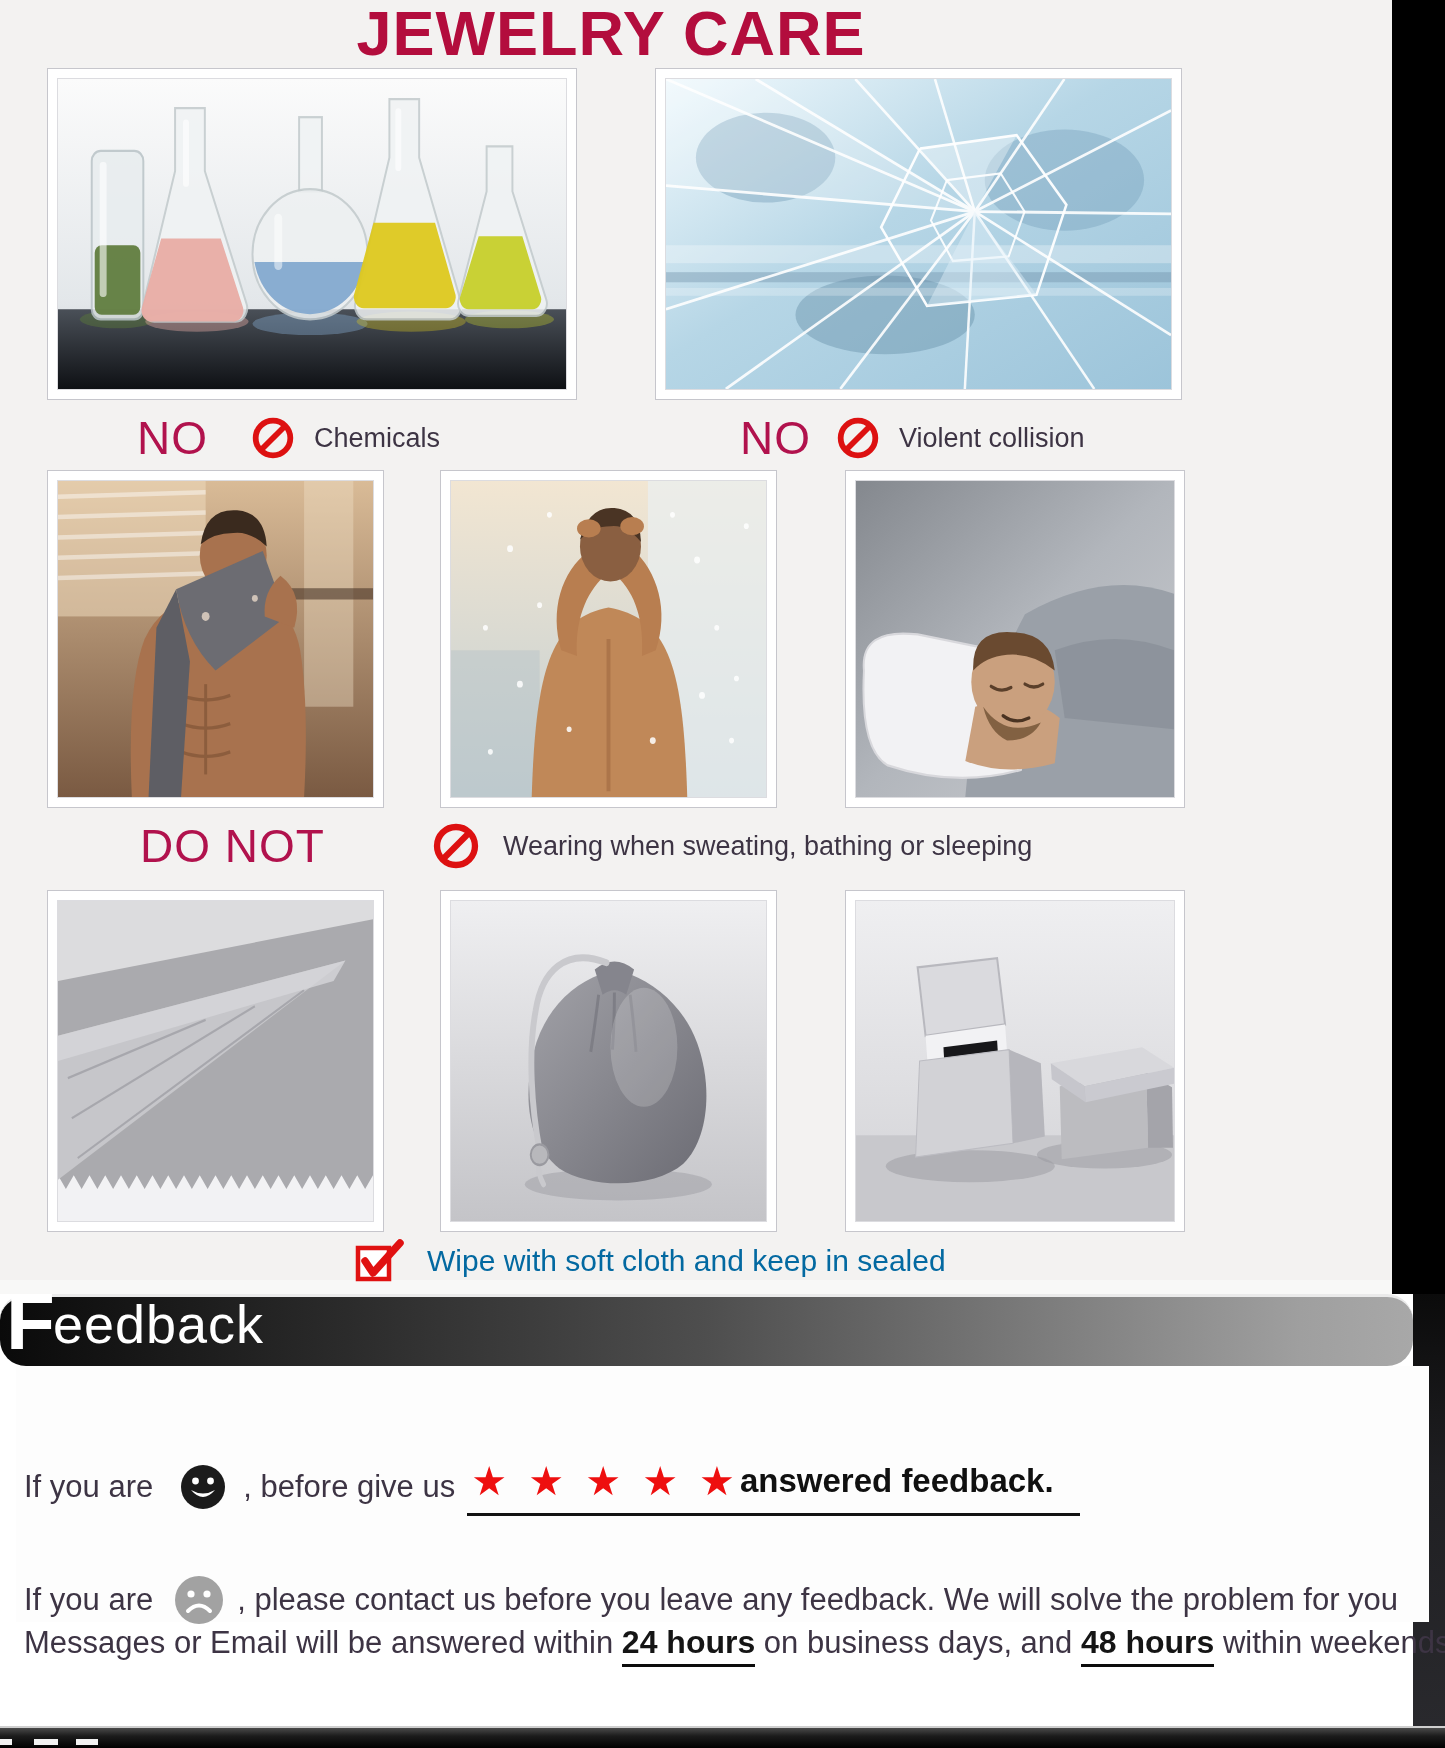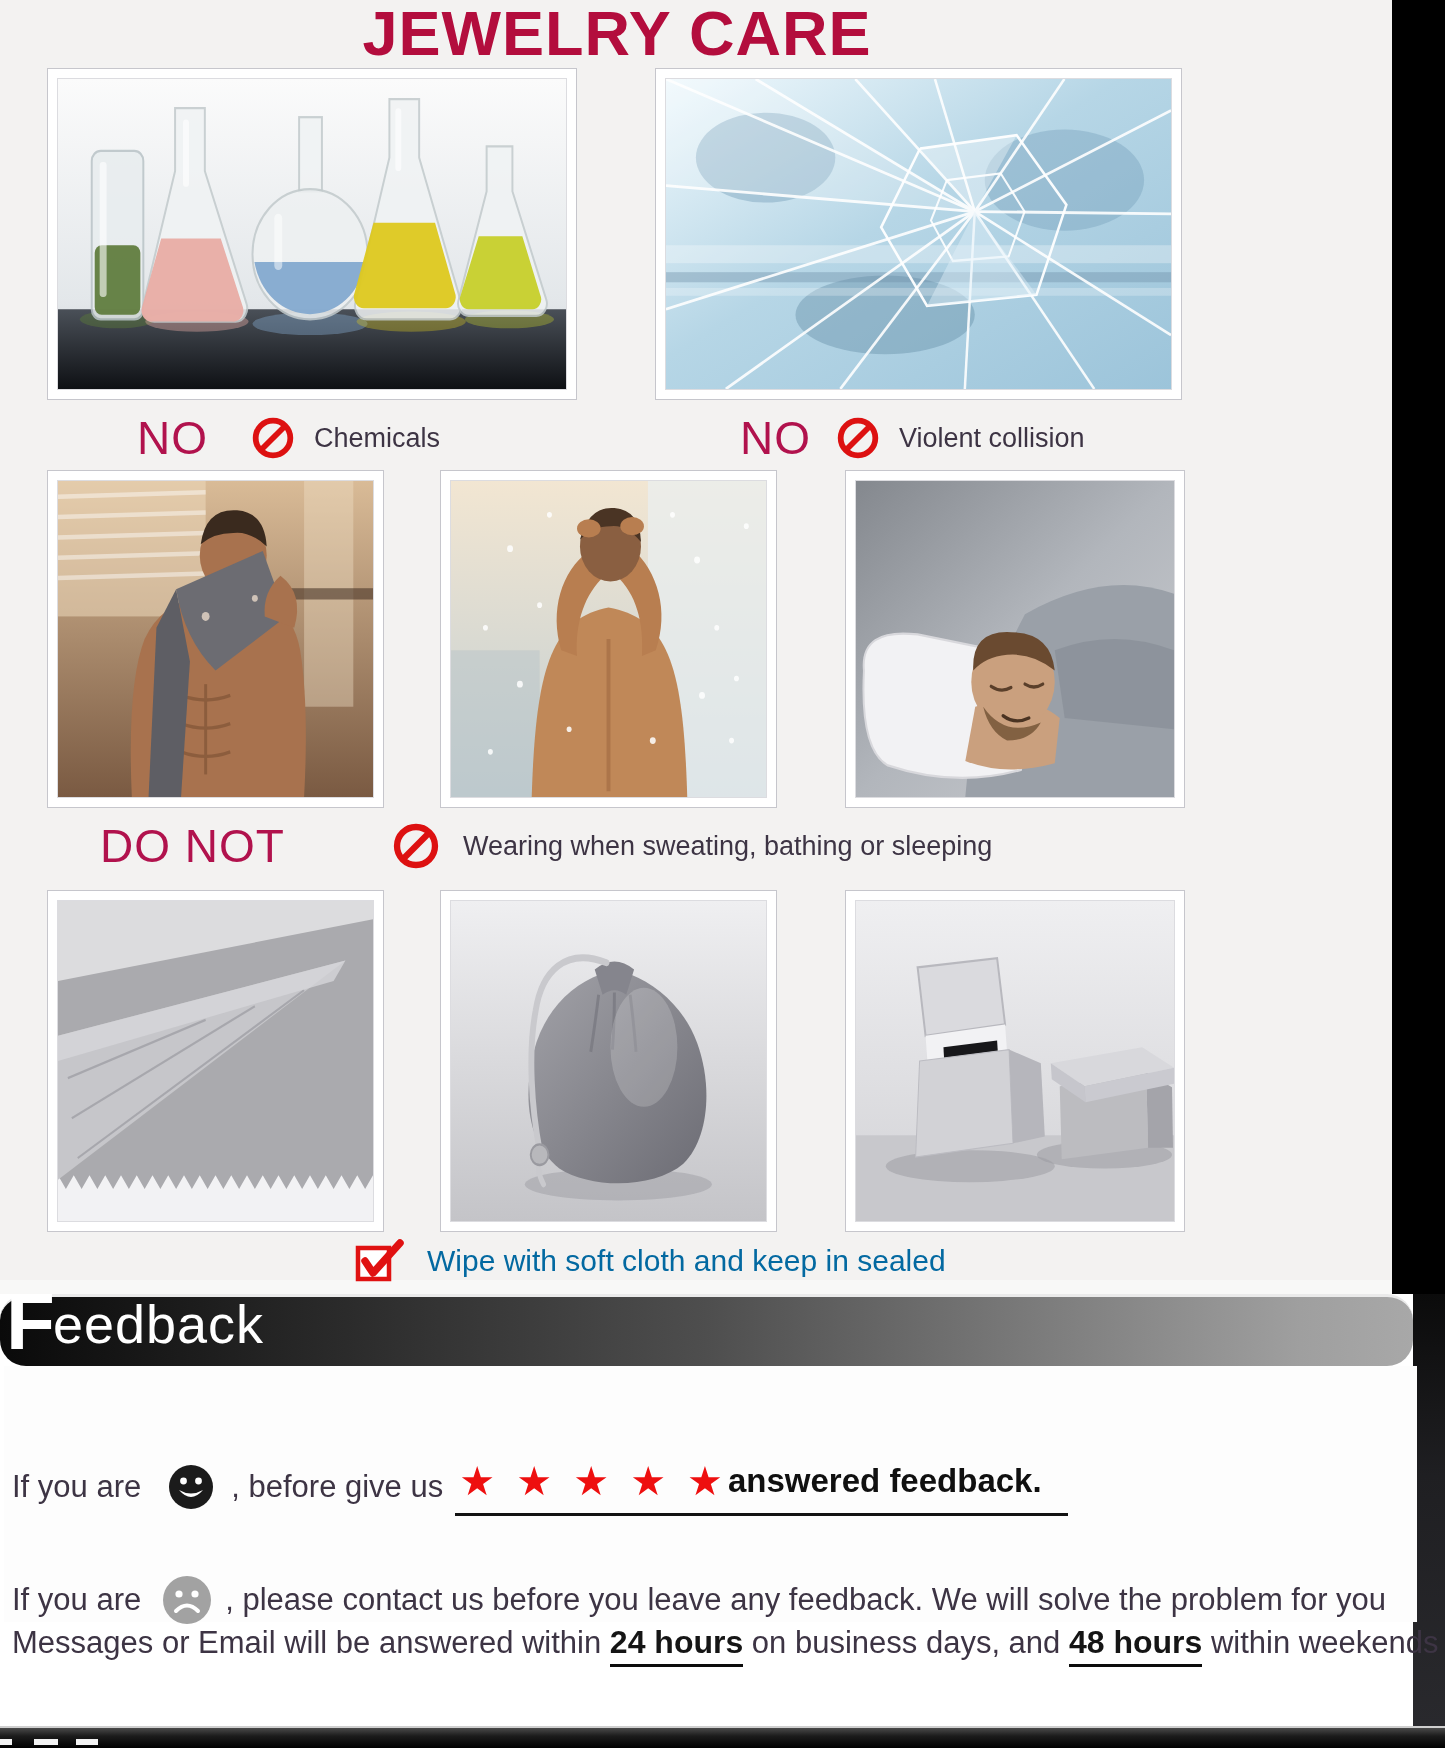--- a/index.html
+++ b/index.html
@@ -3,21 +3,21 @@
 <meta charset="utf-8">
 <style>
   html,body{margin:0;padding:0;background:#fff;}
   .page{position:relative;width:1445px;height:1748px;overflow:hidden;
         font-family:"Liberation Sans",sans-serif;background:#fff;}
 
   
   .care{position:absolute;left:0;top:0;width:1445px;height:1280px;background:#f3f2f1;}
   .gap-strip{position:absolute;left:0;top:1280px;width:1445px;height:14px;background:#f8f8f7;}
   .right-strip-top{position:absolute;left:1392px;top:0;width:53px;height:1294px;background:#000;}
-  .title{position:absolute;left:6px;top:0;width:1222px;margin:0;text-align:center;
+  .title{position:absolute;left:0;top:0;width:1222px;margin:0;text-align:center;
          font-size:63px;font-weight:bold;color:#b30d3d;letter-spacing:1px;line-height:66px;}
 
   .frame{position:absolute;box-sizing:border-box;background:#fff;border:1px solid #c6c6cc;padding:9px;}
   .frame .ph{width:100%;height:100%;border:1px solid #dcdce0;box-sizing:border-box;overflow:hidden;background:#eee;}
   .ph svg{display:block;width:100%;height:100%;}
   .f1{left:47px;top:68px;width:530px;height:332px;}
   .f2{left:655px;top:68px;width:527px;height:332px;}
   .f3{left:47px;top:470px;width:337px;height:338px;}
   .f4{left:440px;top:470px;width:337px;height:338px;}
   .f5{left:845px;top:470px;width:340px;height:338px;}
@@ -26,37 +26,37 @@
   .f8{left:845px;top:890px;width:340px;height:342px;}
 
   .rule{position:absolute;display:flex;align-items:center;white-space:nowrap;}
   .rule-label{font-weight:normal;color:#b1124d;font-size:46px;letter-spacing:1px;margin-right:44px;}
   .ban{width:42px;height:42px;margin-right:20px;flex:none;}
   .rule-text{color:#3d3444;font-size:27px;}
   .r1{left:137px;top:412px;height:52px;}
   .r2{left:740px;top:412px;height:52px;}
   .r2 .rule-label{margin-right:26px;}
   .r3{left:100px;top:818px;height:56px;}
-  .r3 .rule-label{margin-right:108px;}
+  .r3 .rule-label{margin-right:108px;margin-left:40px;}
   .r3 .ban{width:46px;height:46px;margin-right:24px;}
 
   .cb-row{position:absolute;left:355px;top:1238px;display:flex;align-items:center;white-space:nowrap;}
   .cb-icon{width:50px;height:46px;margin-right:22px;flex:none;}
   .cb-text{color:#0369a1;font-size:30px;}
 
   
   .fb-bar{position:absolute;left:0;top:1294px;width:1413px;height:72px;box-sizing:border-box;
           background:linear-gradient(90deg,#0a0a0a 0%,#1e1e1e 15%,#4e4e4e 50%,#9f9f9f 92%,#a8a8a8 100%);
           border-top:3px solid #eaeaea;border-radius:26px;}
   .fb-logo{position:absolute;left:6px;bottom:4px;color:#fff;line-height:1;}
   .fb-f{font-size:80px;font-weight:700;letter-spacing:-2px;vertical-align:-6px;}
   .fb-rest{font-size:54px;font-weight:400;letter-spacing:1px;}
   .fb-right-strip{position:absolute;left:1413px;top:1294px;width:32px;height:454px;
           background:linear-gradient(180deg,#0b0b0b 0%,#1f1f22 40%,#2a2a2e 100%);}
-  .fb-body{position:absolute;left:4px;top:1366px;width:1413px;height:256px;background:#fdfdfd;color:#3d3444;}
+  .fb-body{position:absolute;left:16px;top:1366px;width:1413px;height:256px;background:#fdfdfd;color:#3d3444;}
 
   .fline{position:absolute;display:flex;align-items:center;white-space:nowrap;font-size:31px;}
   .line1{left:8px;top:92px;}
   .face{width:48px;height:48px;margin:0 16px 0 26px;flex:none;}
   .uwrap{display:inline-flex;align-items:center;border-bottom:3px solid #121212;
          padding:0 26px 9px 4px;margin-left:12px;}
   .stars{color:#ee0f0f;font-size:40px;letter-spacing:5px;}
   .fb-link{font-size:33px;font-weight:bold;color:#101010;}
   .line2{left:8px;top:208px;}
   .face-sad{width:52px;height:52px;margin:0 12px 0 20px;flex:none;}

